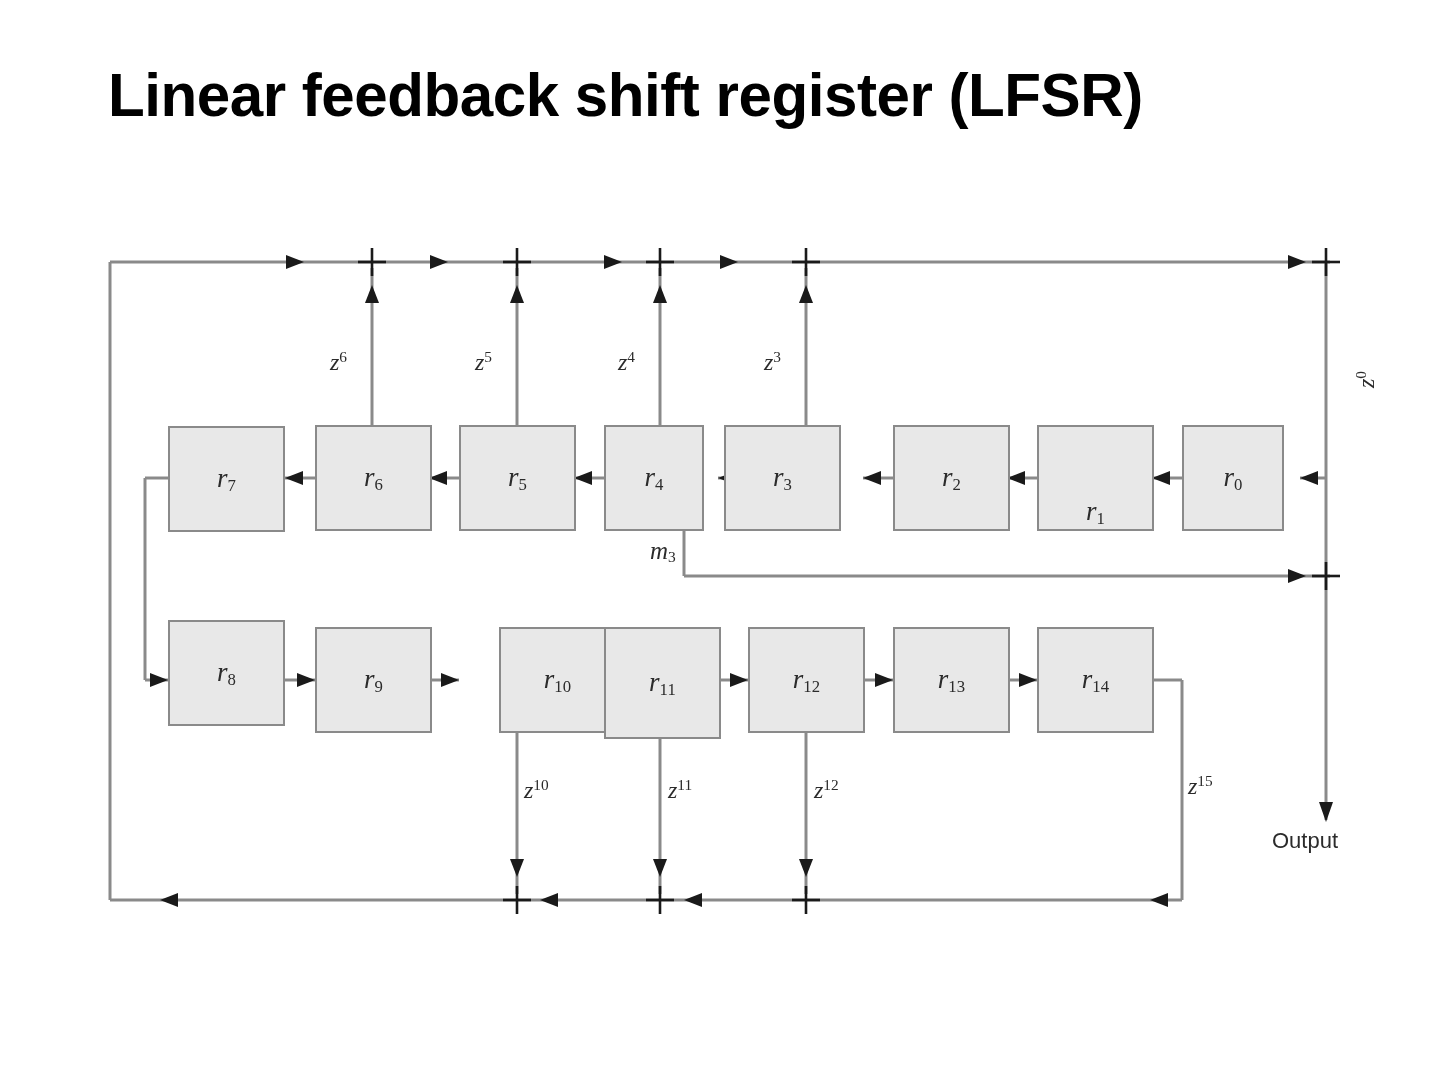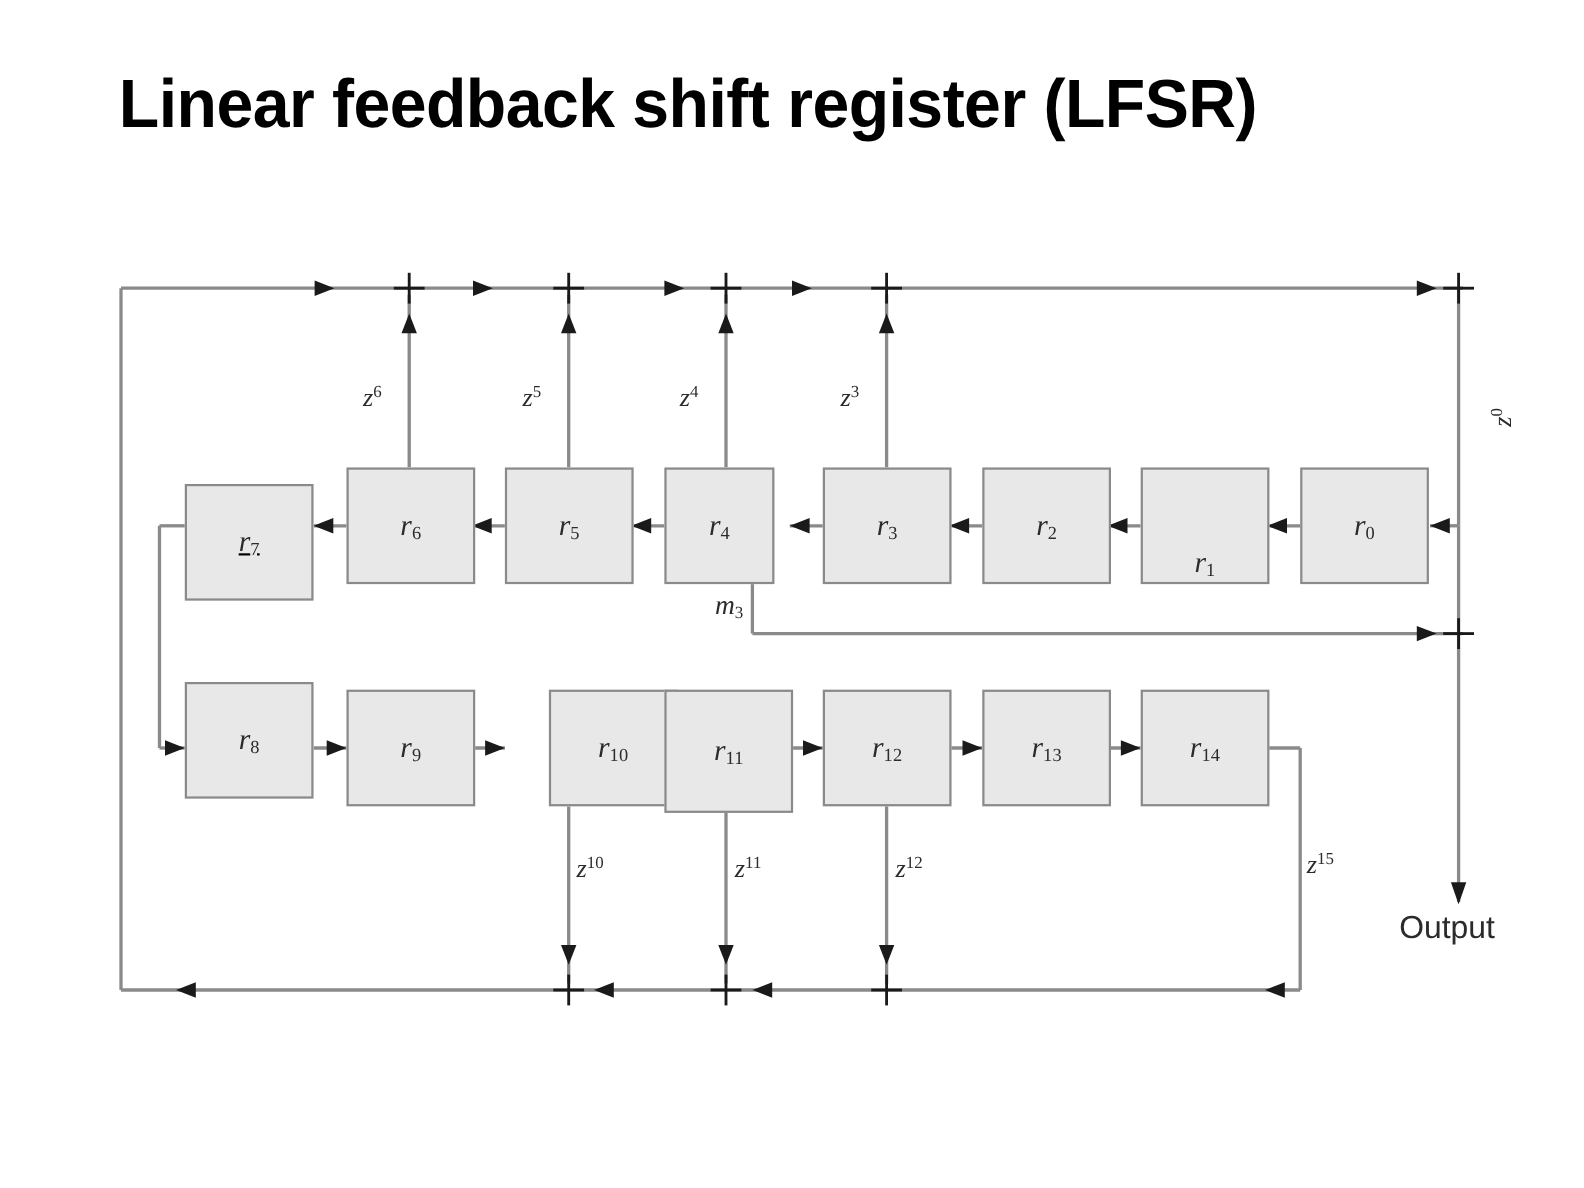--- a/index.html
+++ b/index.html
@@ -85,21 +85,21 @@
     font-size: 0.64em;
     vertical-align: 0.55em;
   }
   .tap-rot {
     transform: rotate(-90deg);
     transform-origin: left top;
   }
   .plain-label {
     position: absolute;
     font-family: "Liberation Sans", sans-serif;
-    font-size: 29px;
+    font-size: 22px;
     color: #2b2b2b;
     white-space: nowrap;
     user-select: none;
   }
   .m-label {
     position: absolute;
     font-family: "Liberation Serif", serif;
     font-style: italic;
     font-size: 25px;
     color: #2b2b2b;
@@ -276,56 +276,56 @@
             <line x1="660" y1="886" x2="660" y2="914"></line>
             <line x1="646" y1="900" x2="674" y2="900"></line>
           </g>
         <g>
             <line x1="806" y1="886" x2="806" y2="914"></line>
             <line x1="792" y1="900" x2="820" y2="900"></line>
           </g>
       </g>
     </svg>
 
-    <div class="reg-box" style="left:168px; top:440px; width:117px; height:106px;text-decoration:underline;">
+    <div class="reg-box" style="left:168px; top:426px; width:117px; height:106px;">
       <span class="reg-label">
         <i>r</i><sub>7</sub>
       </span>
     </div>
     <div class="reg-box" style="left:315px; top:425px; width:117px; height:106px;">
       <span class="reg-label">
         <i>r</i><sub>6</sub>
       </span>
     </div>
     <div class="reg-box" style="left:459px; top:425px; width:117px; height:106px;">
       <span class="reg-label">
         <i>r</i><sub>5</sub>
       </span>
     </div>
     <div class="reg-box" style="left:604px; top:425px; width:100px; height:106px;">
       <span class="reg-label">
         <i>r</i><sub>4</sub>
       </span>
     </div>
-    <div class="reg-box" style="left:748px; top:425px; width:117px; height:106px;">
+    <div class="reg-box" style="left:724px; top:425px; width:117px; height:106px;">
       <span class="reg-label">
         <i>r</i><sub>3</sub>
       </span>
     </div>
     <div class="reg-box" style="left:893px; top:425px; width:117px; height:106px;">
       <span class="reg-label">
         <i>r</i><sub>2</sub>
       </span>
     </div>
     <div class="reg-box" style="left:1037px; top:425px; width:117px; height:106px;align-items:flex-end;">
       <span class="reg-label">
         <i>r</i><sub>1</sub>
       </span>
     </div>
-    <div class="reg-box" style="left:1182px; top:425px; width:117px; height:106px;">
+    <div class="reg-box" style="left:1182px; top:425px; width:102px; height:106px;">
       <span class="reg-label">
         <i>r</i><sub>0</sub>
       </span>
     </div>
 
     <div class="reg-box" style="left:168px; top:620px; width:117px; height:106px;">
       <span class="reg-label">
         <i>r</i><sub>8</sub>
       </span>
     </div>

